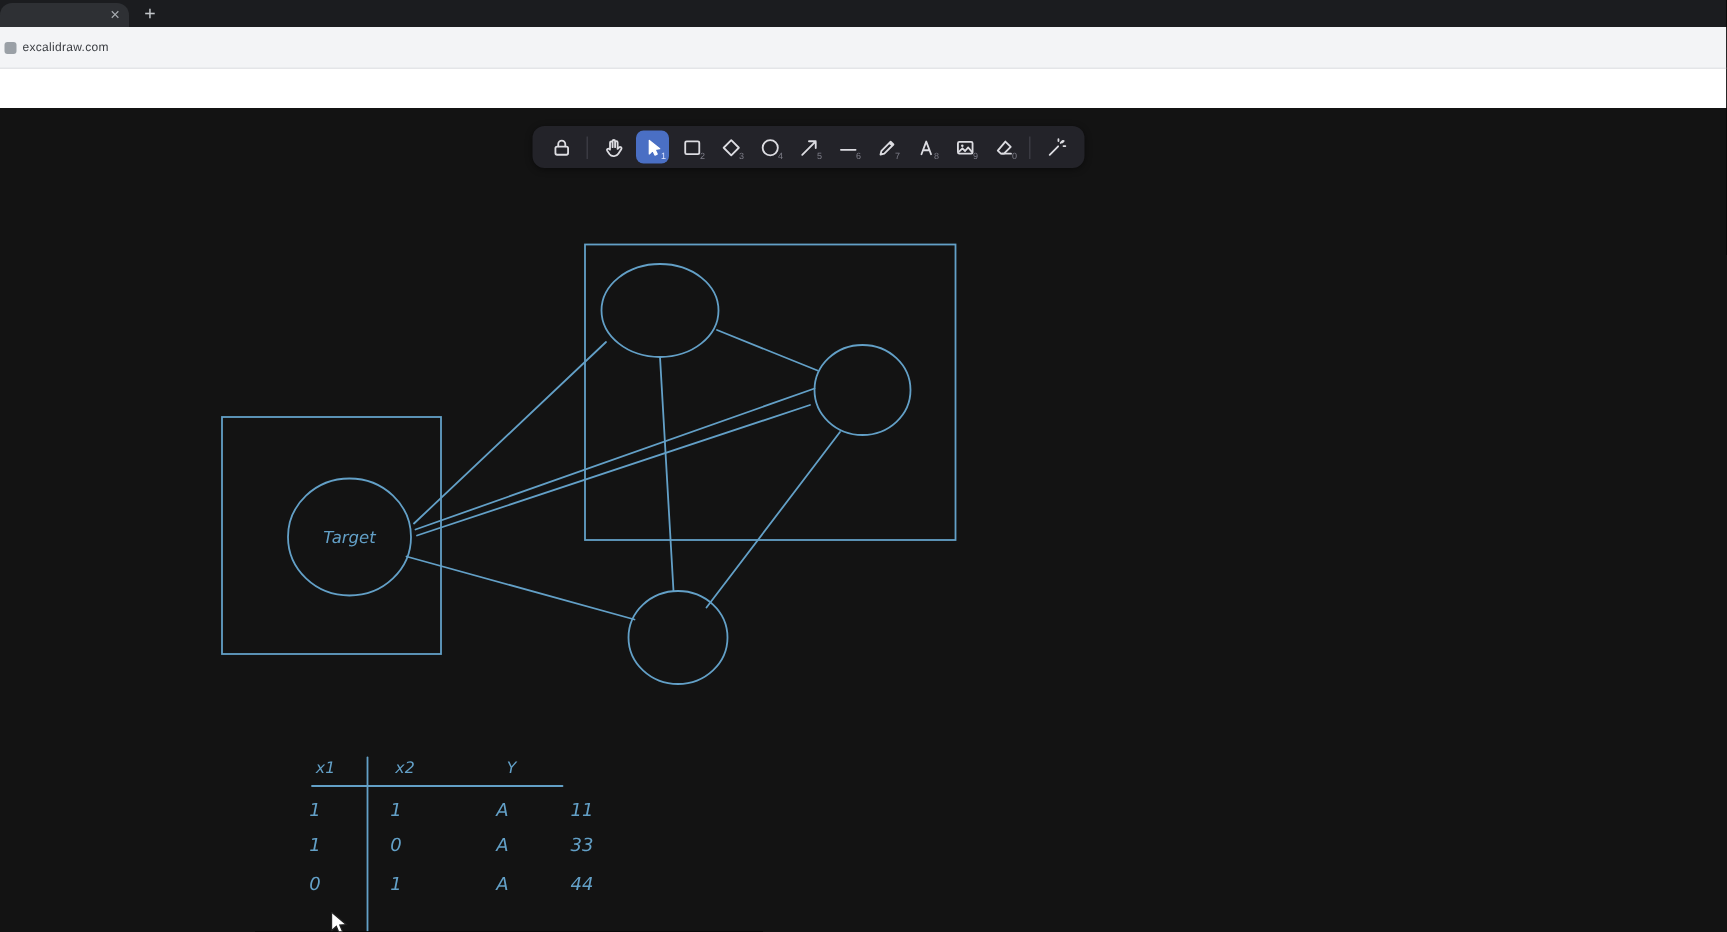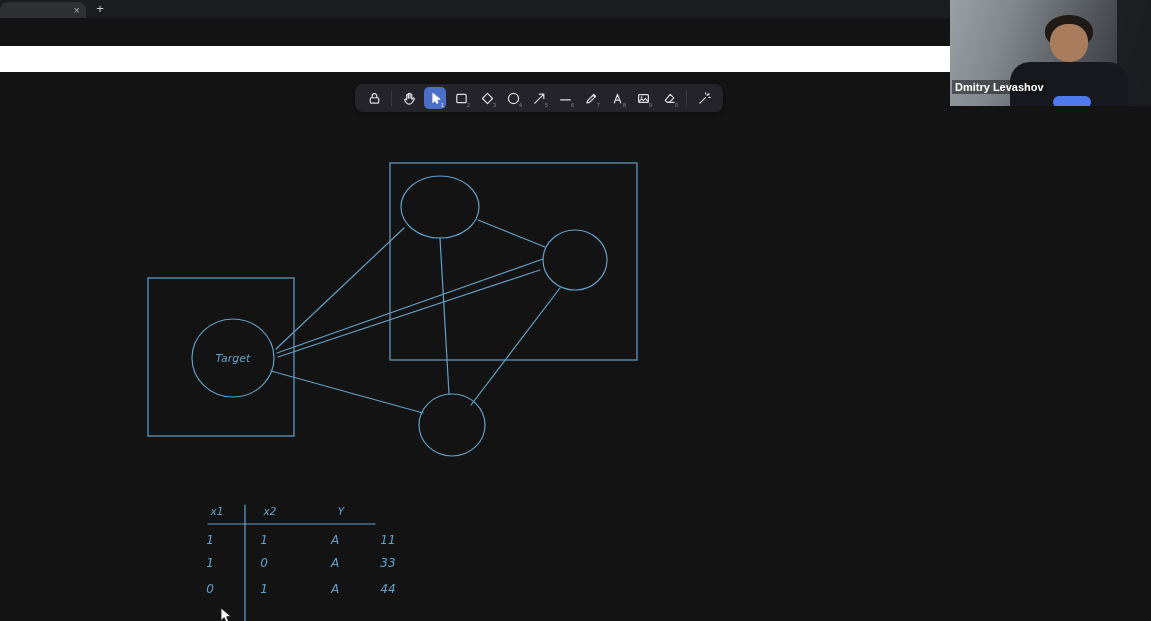--- a/index.html
+++ b/index.html
@@ -58,20 +58,24 @@
 
 <div id="screen">
 
   <div class="tabstrip">
     <div class="tab">
       <span class="tab-close">×</span>
     </div>
     <div class="newtab-btn">+</div>
   </div>
 
+  <div class="urlrow">
+    <span class="favicon"></span>
+    <span class="url-text">excalidraw.com</span>
+  </div>
 
   <div class="whiterow"></div>
 
   <div class="canvas">
     <svg id="scene" width="1151" height="549">
         <rect x="390" y="91" width="247" height="197" fill="none" stroke="#63a0c7" stroke-width="1.2" stroke-linecap="round"></rect>
         <rect x="148" y="206" width="146" height="158" fill="none" stroke="#63a0c7" stroke-width="1.2" stroke-linecap="round"></rect>
         <ellipse cx="440" cy="135" rx="39" ry="31" fill="none" stroke="#63a0c7" stroke-width="1.2" stroke-linecap="round"></ellipse>
         <ellipse cx="575" cy="188" rx="32" ry="30" fill="none" stroke="#63a0c7" stroke-width="1.2" stroke-linecap="round"></ellipse>
         <ellipse cx="452" cy="353" rx="33" ry="31" fill="none" stroke="#63a0c7" stroke-width="1.2" stroke-linecap="round"></ellipse>
@@ -182,26 +186,18 @@
         <div class="tb-divider"></div>
         <div class="tool">
           <svg width="15" height="15" viewBox="0 0 16 16" fill="none" stroke="currentColor" stroke-width="1.3" stroke-linecap="round" stroke-linejoin="round">
             <path d="M3 13l6-6M10.8 4.6l1.4-1.4M9.2 3.2V1.9M12.8 6.8h1.3M12 4.1l.9-.9"></path>
           </svg>
         </div>
       </div>
 
   </div>
 
-  <div class="webcam">
-    <div class="wc-dark-right"></div>
-    <div class="wc-body"></div>
-    <div class="wc-hair"></div>
-    <div class="wc-face"></div>
-    <span class="wc-name">Dmitry Levashov</span>
-    <div class="wc-pill"></div>
-  </div>
 
   <svg class="cursor" width="14" height="16" viewBox="0 0 14 16">
     <path d="M1 0 L1 12.5 L4.2 9.6 L6.1 14.2 L8.5 13.2 L6.6 8.8 L10.8 8.4 Z" fill="#ffffff" stroke="#222222" stroke-width="0.9"></path>
   </svg>
 
 </div>
 
 </body></html>

